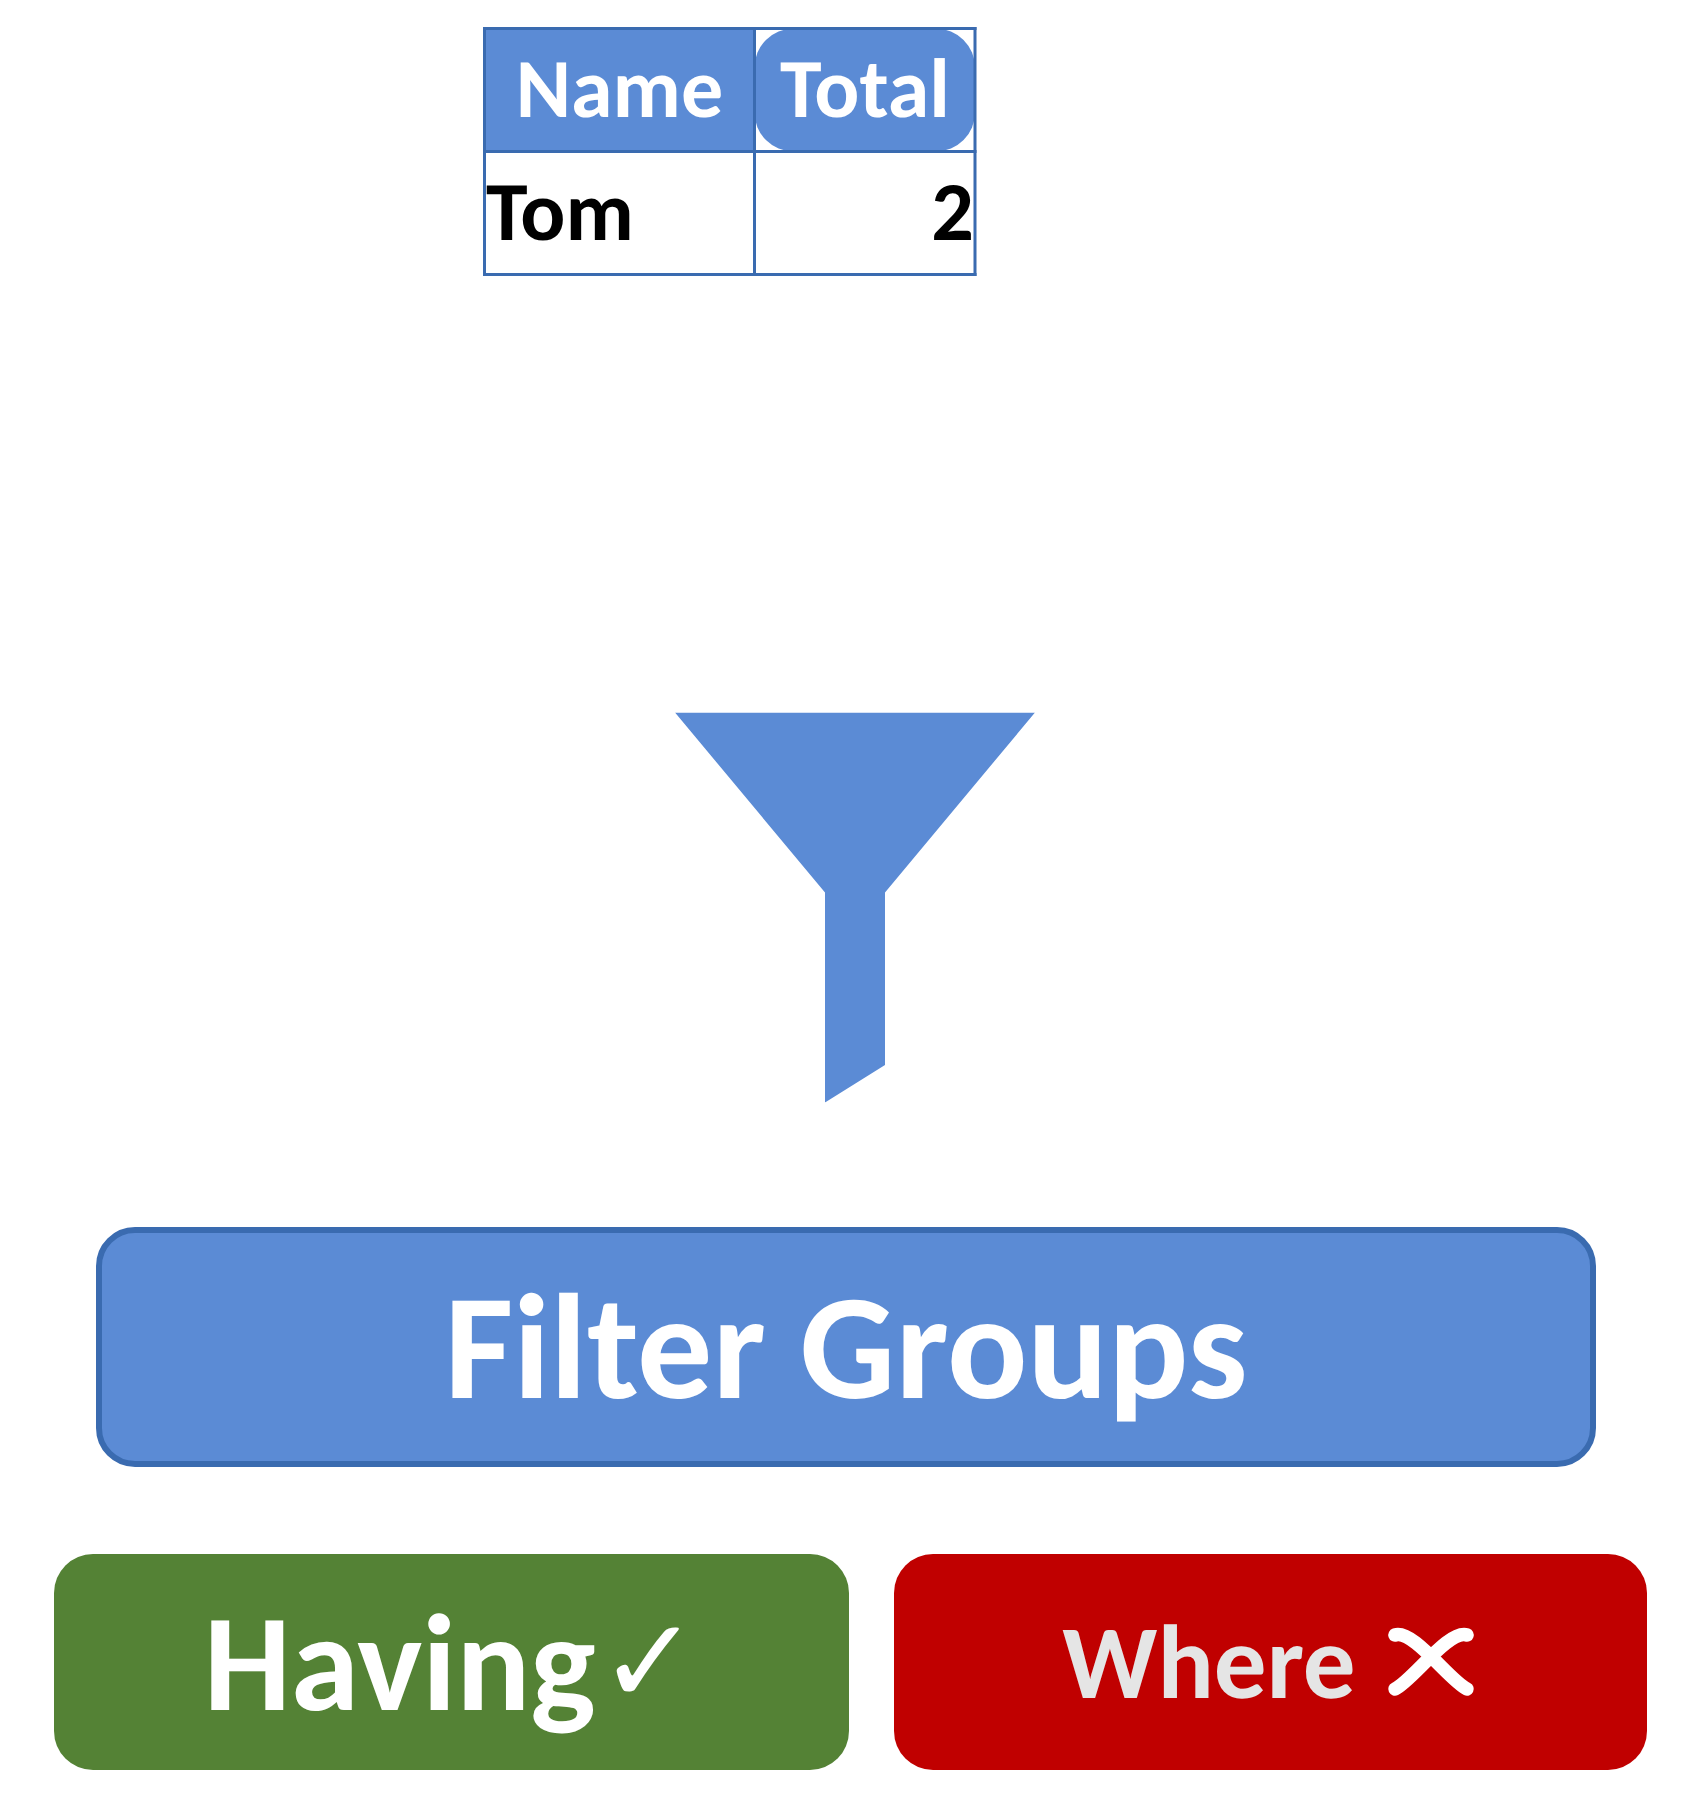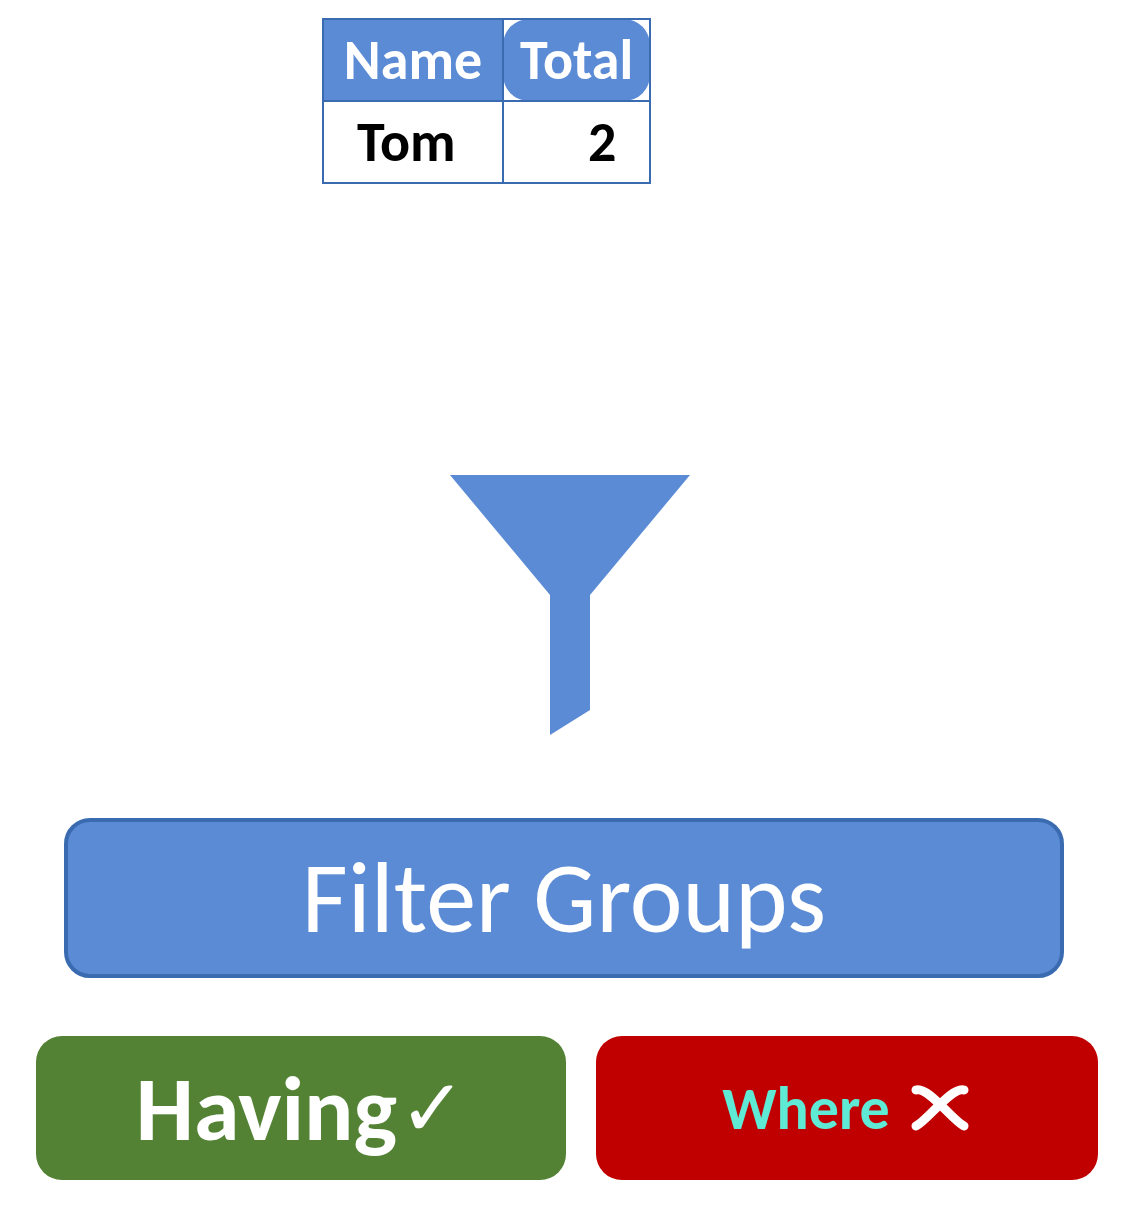--- a/index.html
+++ b/index.html
@@ -25,21 +25,21 @@
     font-size: 56px;
     padding: 6px 16px;
     border: 2px solid #3a6bb0;
     text-align: center;
   }
   td {
     border: 2px solid #3a6bb0;
     font-size: 56px;
     font-weight: bold;
     color: #000000;
-    padding: 6px 33px;
+    padding: 6px 0;
     background: #ffffff;
   }
   td.name-cell { text-align: left; min-width: 180px; }
   td.total-cell { text-align: right; min-width: 130px; }
   th.total-head { text-align: left; border-radius: 26px; }
 
   .funnel-wrap {
     position: absolute;
     left: 450px;
     top: 475px;
@@ -51,21 +51,21 @@
   .filter-groups-box {
     position: absolute;
     left: 64px;
     top: 818px;
     width: 1000px;
     height: 160px;
     background: #5B8BD5;
     border: 4px solid #3a6bb0;
     border-radius: 26px;
     color: #ffffff;
-    font-weight: normal;
+    font-weight: bold;
     font-size: 100px;
     display: flex;
     align-items: center;
     justify-content: center;
   }
 
   .having-box {
     position: absolute;
     left: 36px;
     top: 1036px;
@@ -87,23 +87,23 @@
   }
 
   .where-box {
     position: absolute;
     left: 596px;
     top: 1036px;
     width: 502px;
     height: 144px;
     background: #C00000;
     border-radius: 26px;
-    color: #5eead4;
+    color: #e5e5e5;
     font-weight: bold;
-    font-size: 60px;
+    font-size: 70px;
     display: flex;
     align-items: center;
     justify-content: center;
     gap: 18px;
   }
   .where-box .cross-icon {
     display: inline-flex;
     align-items: center;
   }
   .where-box .cross-icon svg { width: 64px; height: 64px; }

